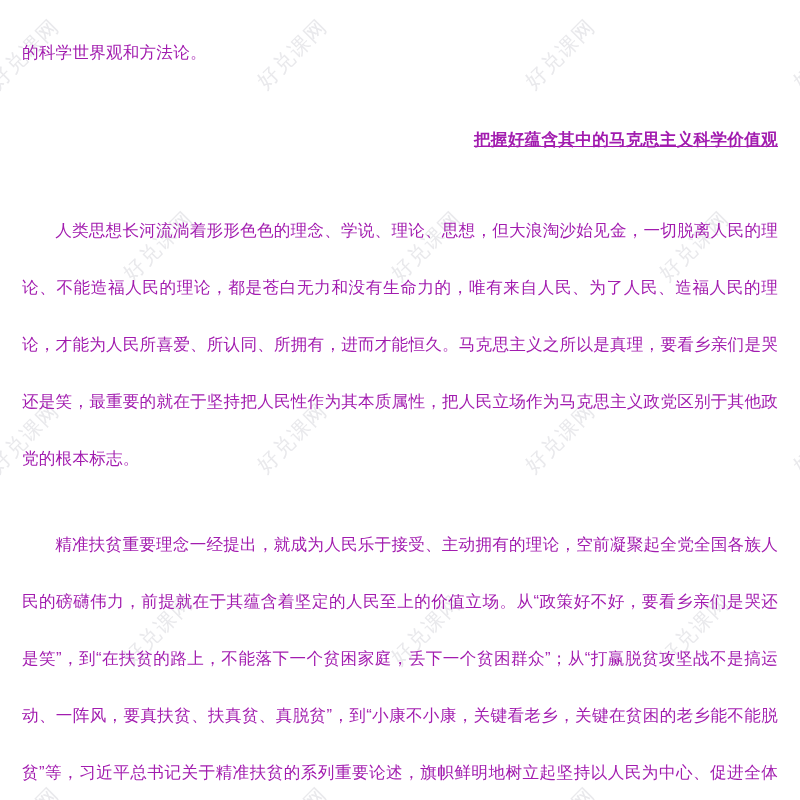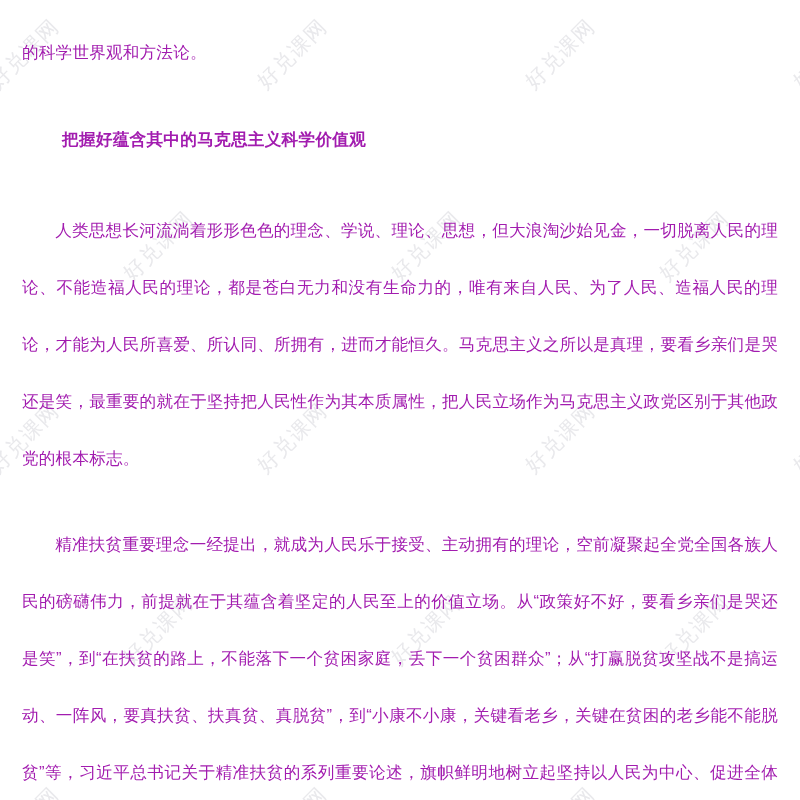--- a/index.html
+++ b/index.html
@@ -61,23 +61,24 @@
   }
 
   
   .doc-line {
     padding-top: 24px;
   }
 
   .doc-heading {
     font-weight: bold;
     text-indent: 40px;
-    text-align: left;
+    text-align: right;
     padding-top: 30px;
     letter-spacing: 0.3px;
+    text-decoration: underline;
   }
 
   .doc-para {
     text-indent: 2em;
   }
 
   .spacer-after-heading { height: 34px; }
   .spacer-para { height: 29px; }
 
   

